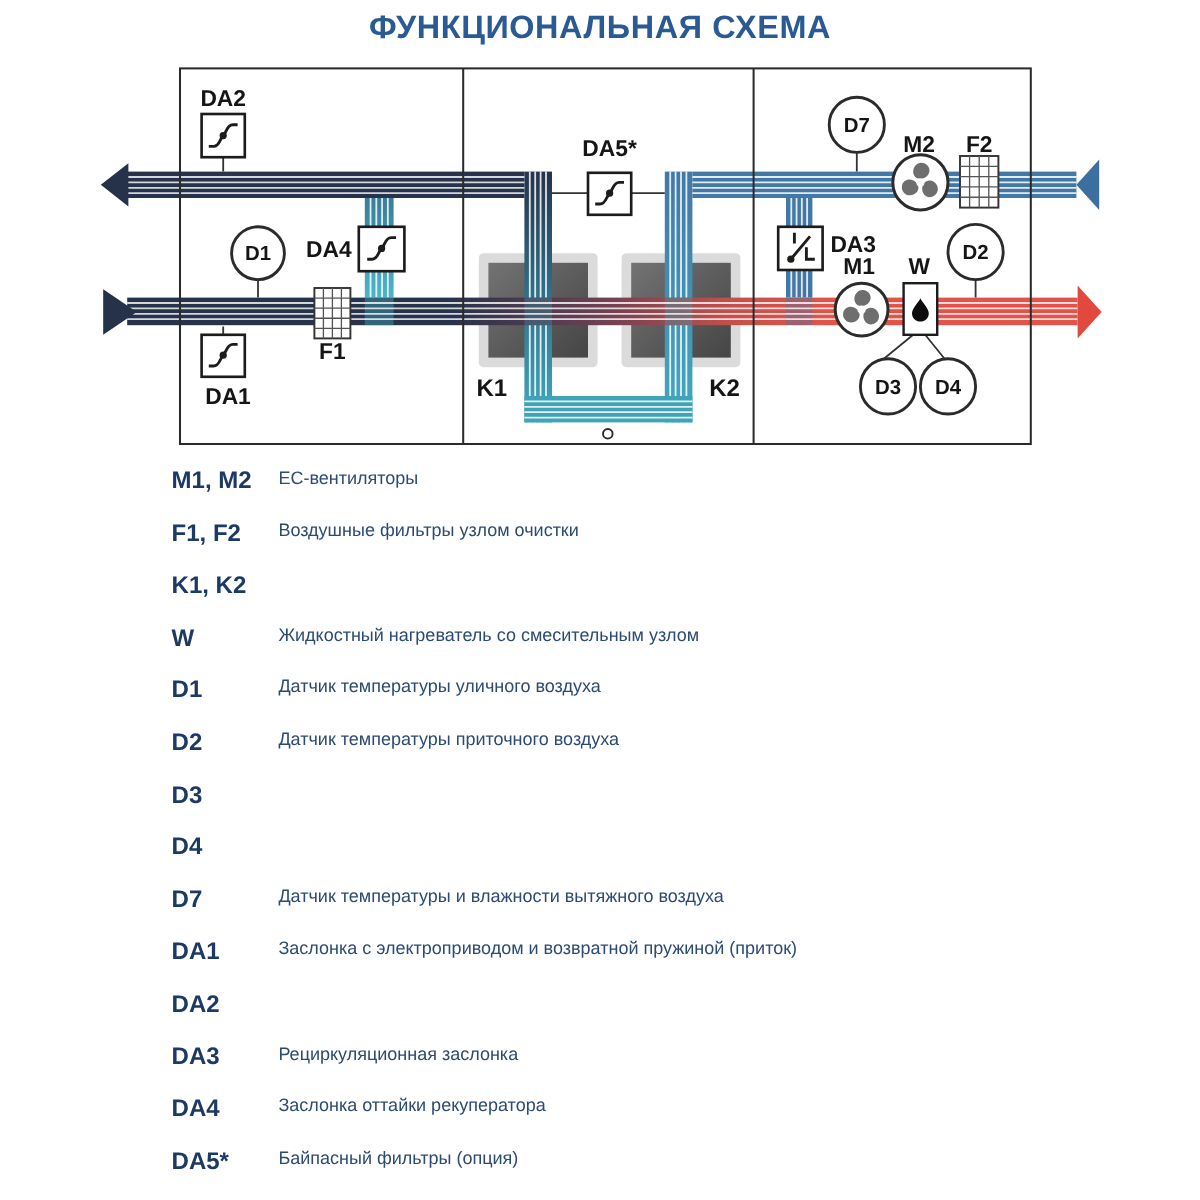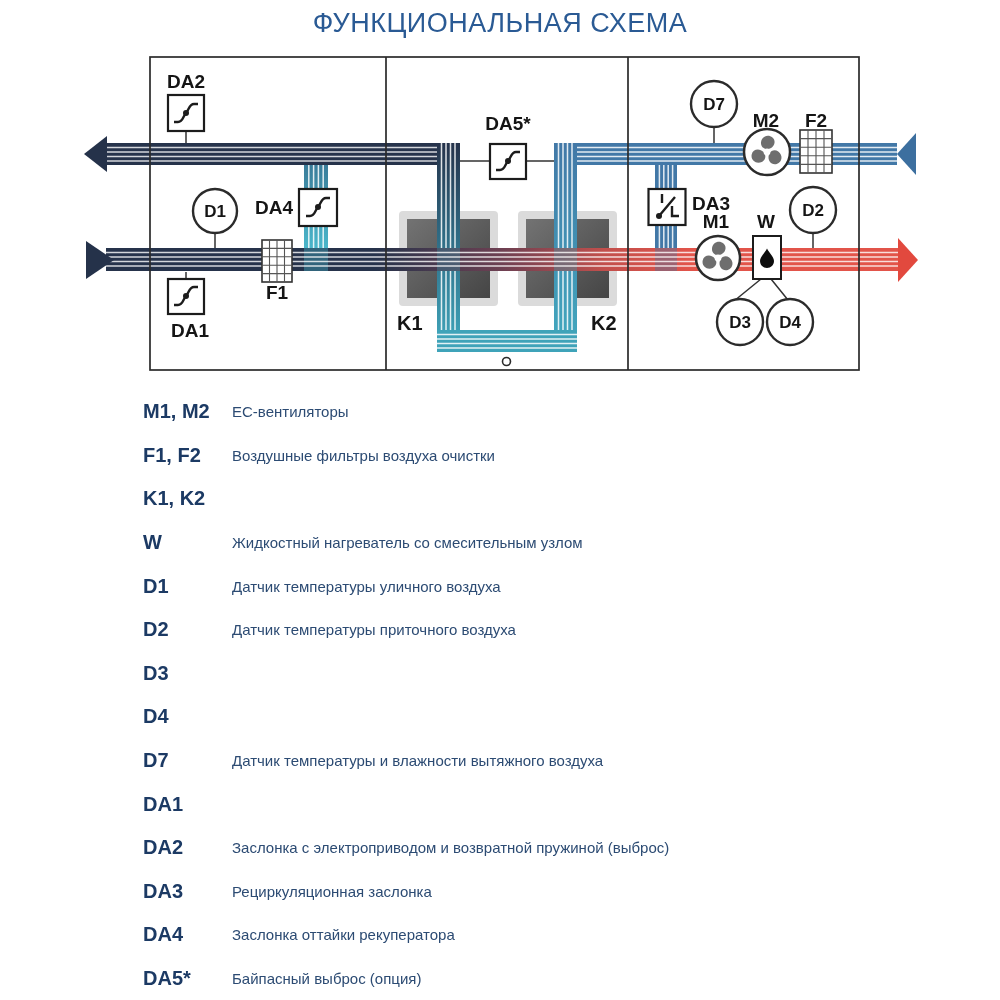--- a/index.html
+++ b/index.html
@@ -1,22 +1,22 @@
 <!DOCTYPE html>
 <html><head>
 <meta charset="utf-8">
 <style>
   html,body{margin:0;padding:0;background:#ffffff;}
   .page{position:relative;width:1000px;height:1000px;background:#fff;
         font-family:"Liberation Sans", sans-serif;overflow:hidden;}
   .title{position:absolute;top:8px;left:0;width:1000px;text-align:center;
-         font-size:27px;font-weight:400;letter-spacing:.5px;color:#2a5a94;}
+         font-size:27px;font-weight:700;letter-spacing:.5px;color:#2a5a94;}
   .diagram-svg{position:absolute;top:0;left:0;}
   .legend{position:absolute;left:143px;top:390px;width:820px;}
-  .legend-row{display:flex;align-items:center;height:43.6px;}
+  .legend-row{display:flex;height:43.6px;}
   .legend-key{width:89px;flex:0 0 89px;font-weight:700;font-size:20px;color:#1c3a64;}
   .legend-text{font-size:15px;color:#2c4b73;}
   svg text{font-family:"Liberation Sans", sans-serif;}
   .lbl{font-weight:700;font-size:19px;fill:#151515;}
   .lbl-sm{font-weight:700;font-size:17px;fill:#151515;}
   .lbl-k{font-weight:700;font-size:20px;fill:#151515;}
 </style>
 </head>
 <body>
 
@@ -207,21 +207,21 @@
     <text class="lbl" x="766" y="228" text-anchor="middle">W</text>
   </svg>
 
   <div class="legend">
     <div class="legend-row">
       <div class="legend-key">M1, M2</div>
       <div class="legend-text">ЕС-вентиляторы</div>
     </div>
     <div class="legend-row">
       <div class="legend-key">F1, F2</div>
-      <div class="legend-text">Воздушные фильтры воздуха очистки</div>
+      <div class="legend-text">Воздушные фильтры узлом очистки</div>
     </div>
     <div class="legend-row">
       <div class="legend-key">K1, K2</div>
     </div>
     <div class="legend-row">
       <div class="legend-key">W</div>
       <div class="legend-text">Жидкостный нагреватель со смесительным узлом</div>
     </div>
     <div class="legend-row">
       <div class="legend-key">D1</div>
@@ -236,32 +236,32 @@
     </div>
     <div class="legend-row">
       <div class="legend-key">D4</div>
     </div>
     <div class="legend-row">
       <div class="legend-key">D7</div>
       <div class="legend-text">Датчик температуры и влажности вытяжного воздуха</div>
     </div>
     <div class="legend-row">
       <div class="legend-key">DA1</div>
+      <div class="legend-text">Заслонка с электроприводом и возвратной пружиной (приток)</div>
     </div>
     <div class="legend-row">
       <div class="legend-key">DA2</div>
-      <div class="legend-text">Заслонка с электроприводом и возвратной пружиной (выброс)</div>
     </div>
     <div class="legend-row">
       <div class="legend-key">DA3</div>
       <div class="legend-text">Рециркуляционная заслонка</div>
     </div>
     <div class="legend-row">
       <div class="legend-key">DA4</div>
       <div class="legend-text">Заслонка оттайки рекуператора</div>
     </div>
     <div class="legend-row">
       <div class="legend-key">DA5*</div>
-      <div class="legend-text">Байпасный выброс (опция)</div>
+      <div class="legend-text">Байпасный фильтры (опция)</div>
     </div>
   </div>
 
 </div>
 
 </body></html>

